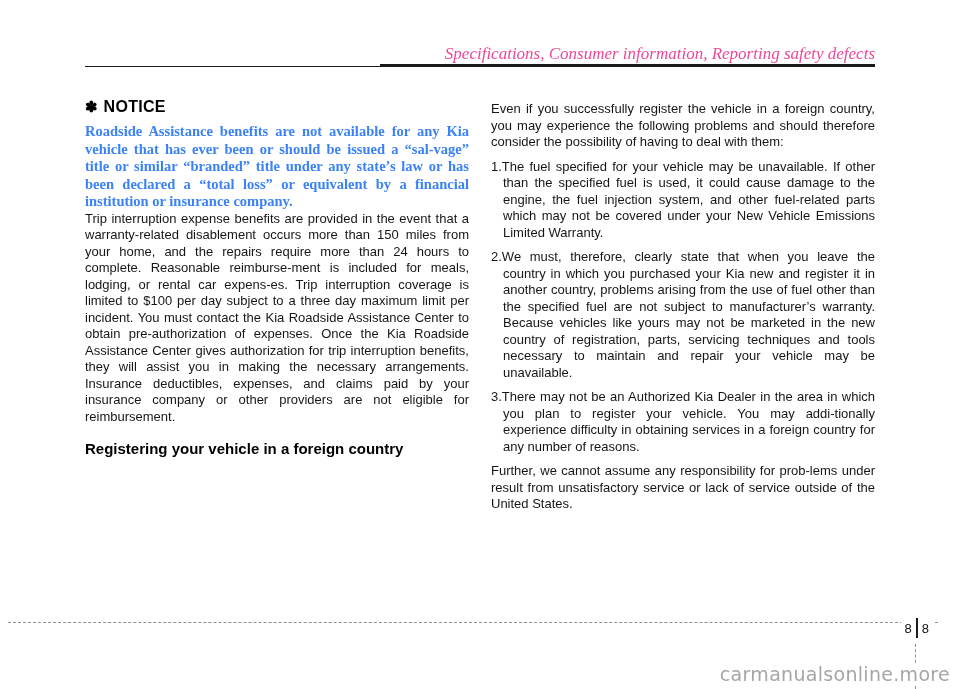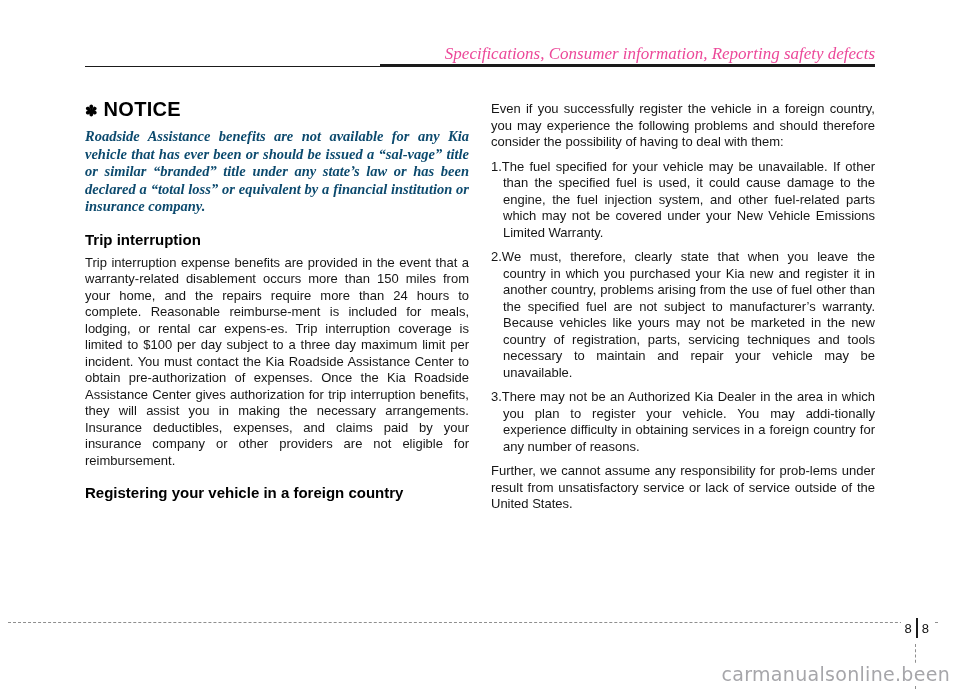--- a/index.html
+++ b/index.html
@@ -57,34 +57,33 @@
     display: flex;
     align-items: baseline;
     gap: 6px;
   }
   .notice-symbol {
     font-size: 15px;
     font-weight: bold;
     color: #000;
   }
   .notice-label {
-    font-size: 20px;
+    font-size: 16px;
     font-weight: bold;
     letter-spacing: 0.3px;
     color: #000;
   }
   .notice-body {
     font-family: "Liberation Serif", serif;
     font-weight: bold;
-    font-style: italic;
     font-size: 14.5px;
     line-height: 17.5px;
     text-align: justify;
     margin: 7px 0 0 0;
-    color: #0c4a6e;
+    color: #3b82f6;
   }
 
   h2.section-heading {
     font-size: 15px;
     font-weight: bold;
     margin: 15px 0 7px 0;
     color: #000;
   }
 
   p.body-text {
@@ -160,21 +159,20 @@
   <div class="columns">
 
     <div class="col col-left">
 
       <div class="notice-heading">
         <span class="notice-symbol">✽</span>
         <span class="notice-label">NOTICE</span>
       </div>
       <p class="notice-body">Roadside Assistance benefits are not available for any Kia vehicle that has ever been or should be issued a “sal-vage” title or similar “branded” title under any state’s law or has been declared a “total loss” or equivalent by a financial institution or insurance company.</p>
 
-      <h2 class="section-heading">Trip interruption</h2>
       <p class="body-text">Trip interruption expense benefits are provided in the event that a warranty-related disablement occurs more than 150 miles from your home, and the repairs require more than 24 hours to complete. Reasonable reimburse-ment is included for meals, lodging, or rental car expens-es. Trip interruption coverage is limited to $100 per day subject to a three day maximum limit per incident. You must contact the Kia Roadside Assistance Center to obtain pre-authorization of expenses. Once the Kia Roadside Assistance Center gives authorization for trip interruption benefits, they will assist you in making the necessary arrangements. Insurance deductibles, expenses, and claims paid by your insurance company or other providers are not eligible for reimbursement.</p>
 
       <h2 class="section-heading">Registering your vehicle in a foreign country</h2>
 
     </div>
 
     <div class="col col-right">
       <p class="body-text">Even if you successfully register the vehicle in a foreign country, you may experience the following problems and should therefore consider the possibility of having to deal with them:</p>
       <p class="body-text num-item">1.The fuel specified for your vehicle may be unavailable. If other than the specified fuel is used, it could cause damage to the engine, the fuel injection system, and other fuel-related parts which may not be covered under your New Vehicle Emissions Limited Warranty.</p>
       <p class="body-text num-item">2.We must, therefore, clearly state that when you leave the country in which you purchased your Kia new and register it in another country, problems arising from the use of fuel other than the specified fuel are not subject to manufacturer’s warranty. Because vehicles like yours may not be marketed in the new country of registration, parts, servicing techniques and tools necessary to maintain and repair your vehicle may be unavailable.</p>
@@ -187,15 +185,15 @@
   <div class="footer-dash"></div>
 
   <div class="pagenum">
     <span class="num">8</span>
     <span class="sep"></span>
     <span class="num">8</span>
   </div>
 
   <div class="footer-vdash"></div>
 
-  <div class="watermark">carmanualsonline.been</div>
+  <div class="watermark">carmanualsonline.more</div>
 
 </div>
 
 </body></html>

